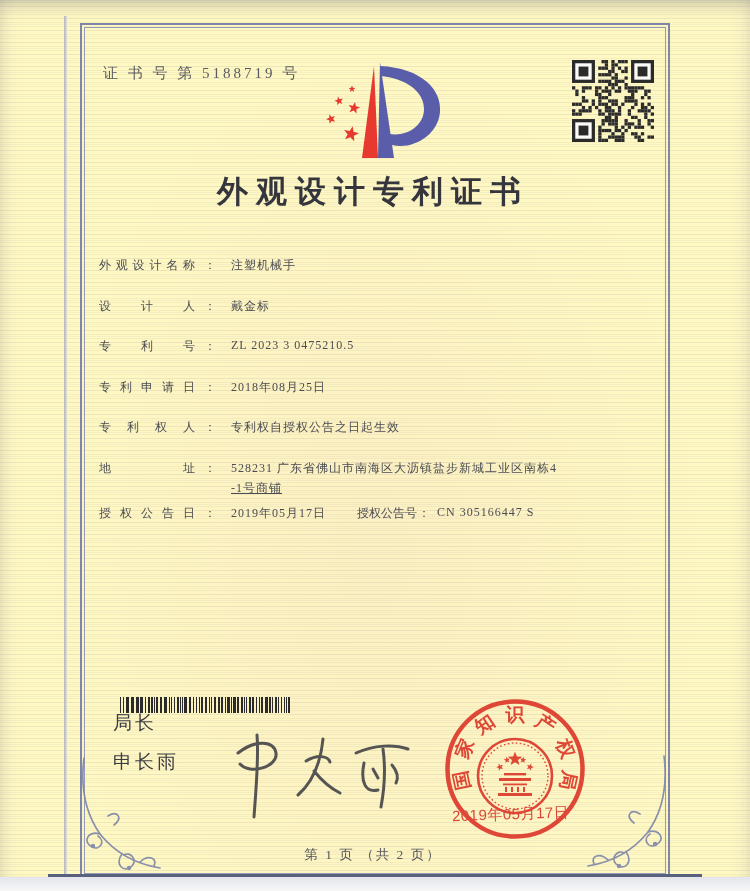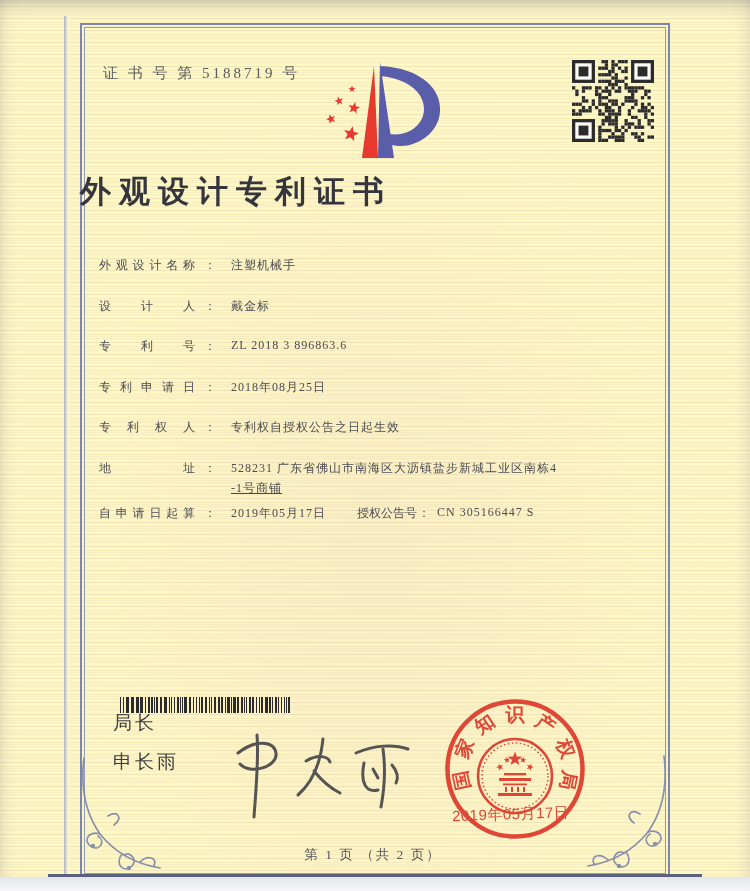--- a/index.html
+++ b/index.html
@@ -18,21 +18,21 @@
   .page-edge-left{position:absolute;left:64px;top:16px;width:3px;height:860px;
     background:linear-gradient(90deg,#9aa0b4,#d7dae3);opacity:.75;}
   .bottom-edge{position:absolute;left:48px;top:874px;width:654px;height:3px;background:#59617f;}
   .bottom-strip{position:absolute;left:0;top:877px;width:750px;height:14px;
     background:linear-gradient(180deg,#e3e5ec,#f7f7f8);}
   .frame{position:absolute;left:80px;top:23px;width:586px;height:851px;
     border:2px solid #7e86a9;}
   .frame::before{content:"";position:absolute;inset:2px;border:1px solid #949bba;}
   .corner{position:absolute;}
   .cert-no{position:absolute;left:103px;top:64px;font-size:15px;letter-spacing:3px;color:#5a5b60;}
-  .title{position:absolute;left:80px;top:171px;width:586px;text-align:left;
+  .title{position:absolute;left:80px;top:171px;width:586px;text-align:center;
     font-size:31px;font-weight:700;letter-spacing:8px;color:#35363d;}
   .row{position:absolute;left:99px;display:flex;align-items:flex-start;
     font-size:12px;color:#4b4c53;gap:8px;}
   .lab{display:inline-block;width:96px;text-align:justify;text-align-last:justify;white-space:nowrap;}
   .colon{margin-left:1px;}
   .val{margin-left:7px;letter-spacing:1px;}
   .val .l2{margin-top:3px;text-decoration:underline;}
   .grant2{position:absolute;left:258px;top:0;display:flex;white-space:nowrap;}
   .paras{position:absolute;left:112px;top:534px;width:530px;
     font-size:14.8px;font-style:italic;line-height:22.5px;color:#50515a;}
@@ -314,42 +314,42 @@
     <span class="val">注塑机械手</span>
   </div>
   <div class="row" style="top:298px">
     <span class="lab">设计人</span>
       <span class="colon">：</span>
     <span class="val">戴金标</span>
   </div>
   <div class="row" style="top:338px">
     <span class="lab">专利号</span>
       <span class="colon">：</span>
-    <span class="val">ZL 2018 3 896863.6</span>
+    <span class="val">ZL 2023 3 0475210.5</span>
   </div>
   <div class="row" style="top:379px">
     <span class="lab">专利申请日</span>
       <span class="colon">：</span>
     <span class="val">2018年08月25日</span>
   </div>
   <div class="row" style="top:419px">
     <span class="lab">专利权人</span>
       <span class="colon">：</span>
     <span class="val">专利权自授权公告之日起生效</span>
   </div>
   <div class="row" style="top:460px">
     <span class="lab">地址</span>
       <span class="colon">：</span>
     <span class="val">
       <div>528231 广东省佛山市南海区大沥镇盐步新城工业区南栋4</div>
       <div class="l2">-1号商铺</div>
     </span>
   </div>
   <div class="row" style="top:505px;width:540px">
-    <span class="lab">自申请日起算</span>
+    <span class="lab">授权公告日</span>
       <span class="colon">：</span>
     <span class="val">2019年05月17日</span>
     <span class="grant2">
       <span>授权公告号</span>
         <span class="colon">：</span>
       <span class="val">CN 305166447 S</span>
     </span>
   </div>
 
 

